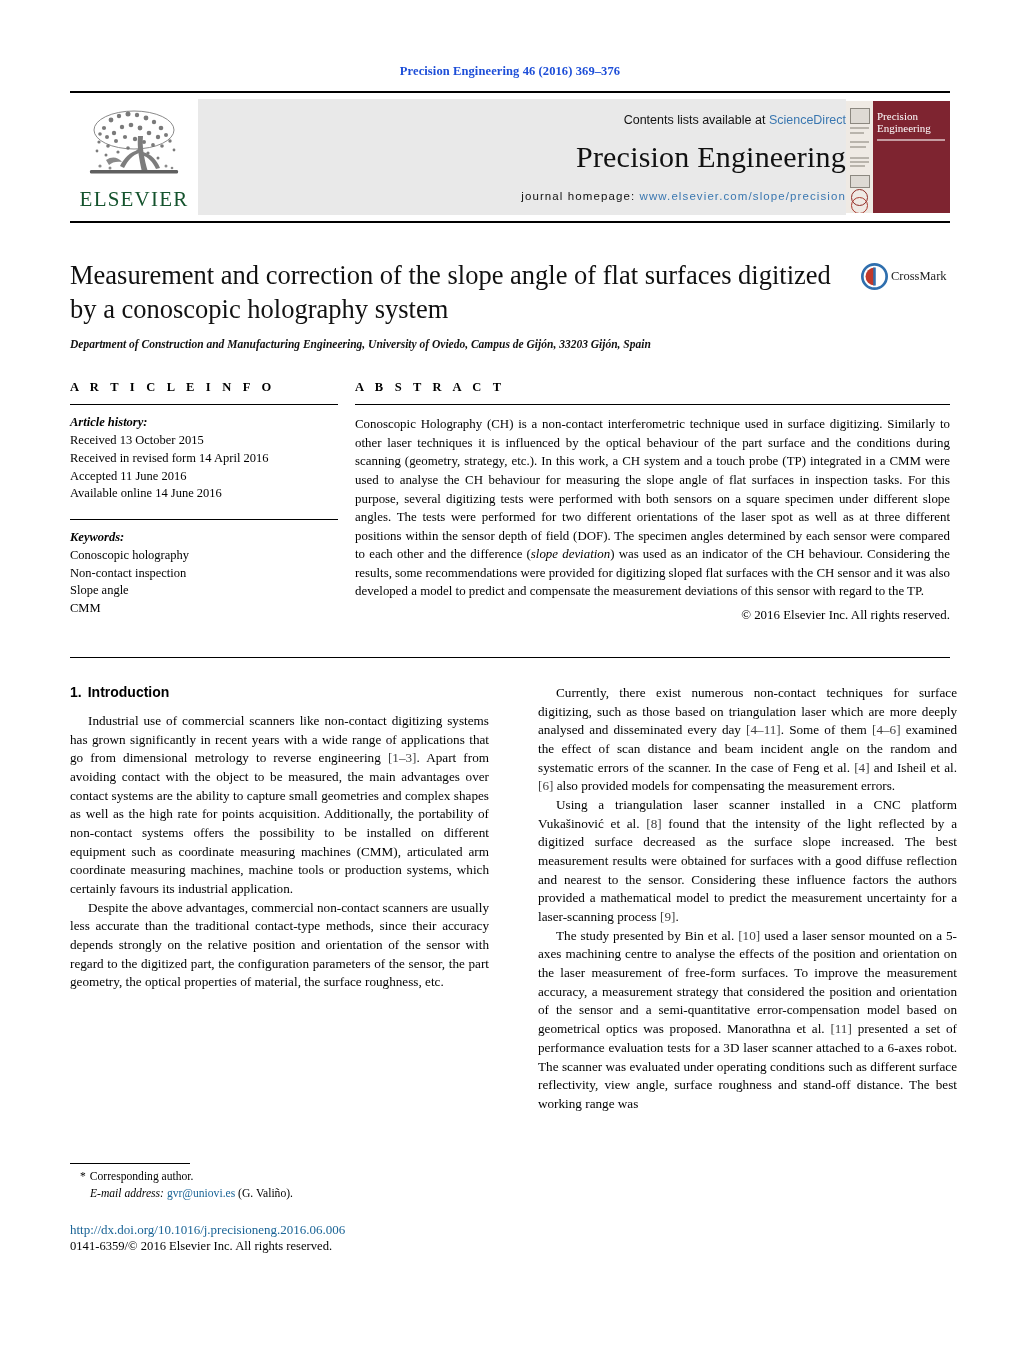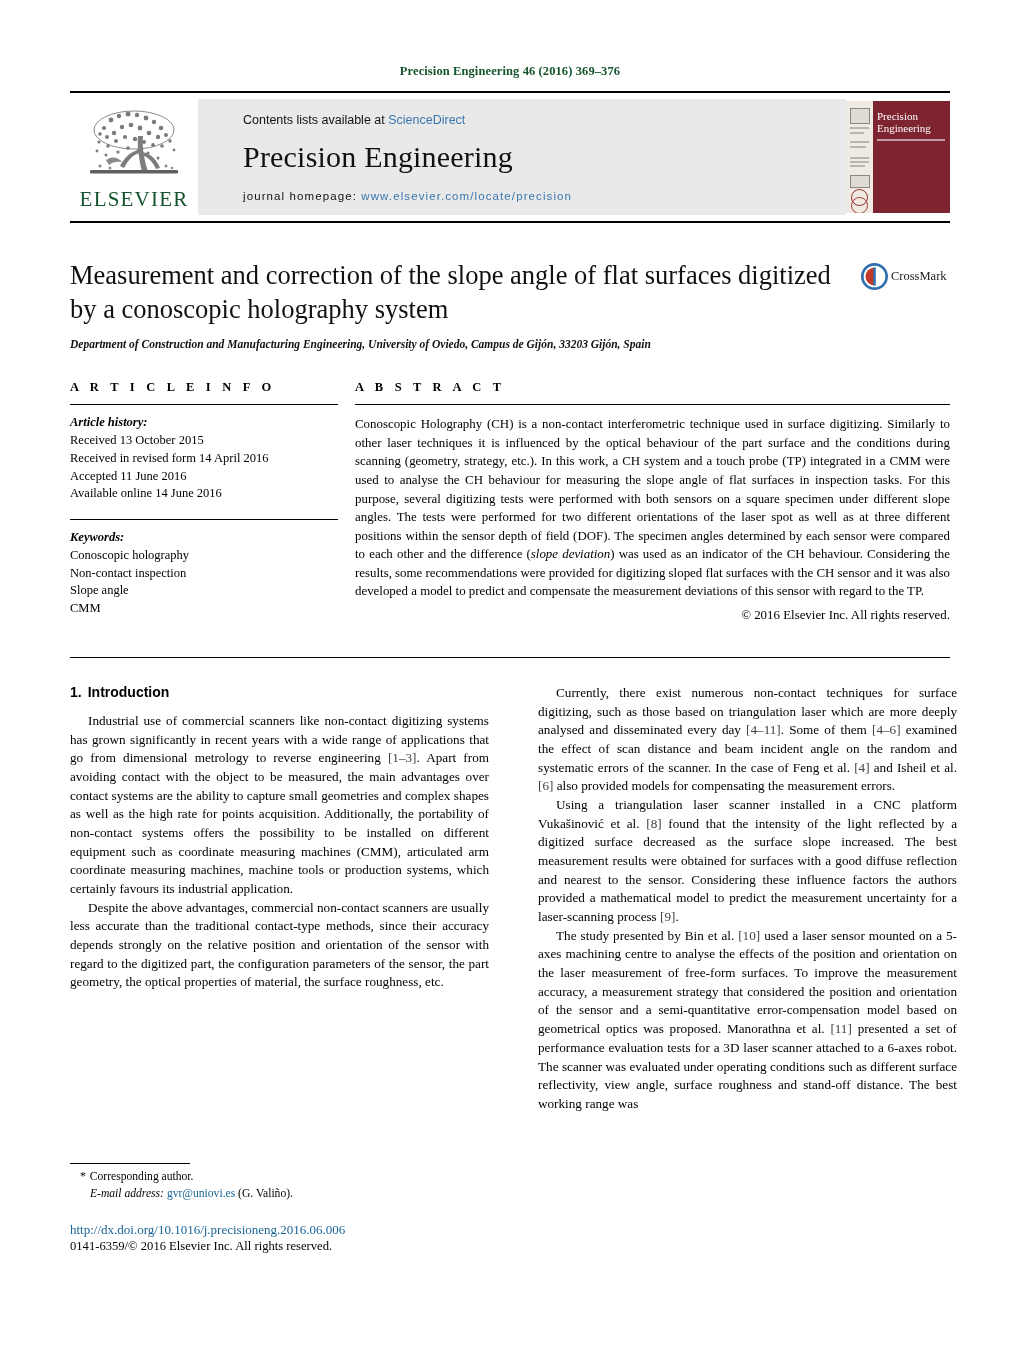--- a/index.html
+++ b/index.html
@@ -19,21 +19,21 @@
     width: 1020px;
     height: 1351px;
     position: relative;
     box-sizing: border-box;
     padding: 0 70px;
   }
 
   
   .running-head {
     text-align: center;
-    color: #14532d;
+    color: #1d4ed8;
     font-size: 12.5px;
     font-weight: bold;
     letter-spacing: .1px;
     padding-top: 64px;
   }
 
   
   .masthead {
     margin-top: 12px;
     border-top: 2px solid #000;
@@ -59,25 +59,24 @@
     font-size: 21px;
     letter-spacing: 1.2px;
     line-height: 1;
     margin-top: 1px;
   }
   .center-block {
     flex: 1 1 auto;
     background: #e9e9e9;
     display: flex;
     flex-direction: column;
-    align-items: flex-start;
+    align-items: flex-end;
     justify-content: center;
     margin: 6px 0 6px 0;
     text-align: center;
-    padding-left: 45px;
   }
   .contents-line {
     font-family: "Liberation Sans", sans-serif;
     font-size: 12.5px;
     color: #111;
   }
   .contents-line .sd-link { color: #3a77b0; }
   .journal-title {
     font-family: "Liberation Serif", serif;
     font-size: 30px;
@@ -313,21 +312,21 @@
       <div class="elsevier-word">ELSEVIER</div>
     </div>
 
     <div class="center-block">
       <div class="contents-line">
         <span>Contents lists available at </span><span class="sd-link">ScienceDirect</span>
       </div>
       <div class="journal-title">Precision Engineering</div>
       <div class="homepage-line">
         <span>journal homepage:</span>
-        <span class="url">www.elsevier.com/locate/precision</span>
+        <span class="url">www.elsevier.com/slope/precision</span>
       </div>
     </div>
 
     <div class="cover-block">
       <div class="cover">
         <div class="spine"></div>
         <div class="sq" style="top:7px;"></div>
         <div class="sline" style="top:26px;"></div>
         <div class="sline" style="top:31px;width:14px;"></div>
         <div class="sline" style="top:40px;"></div>

